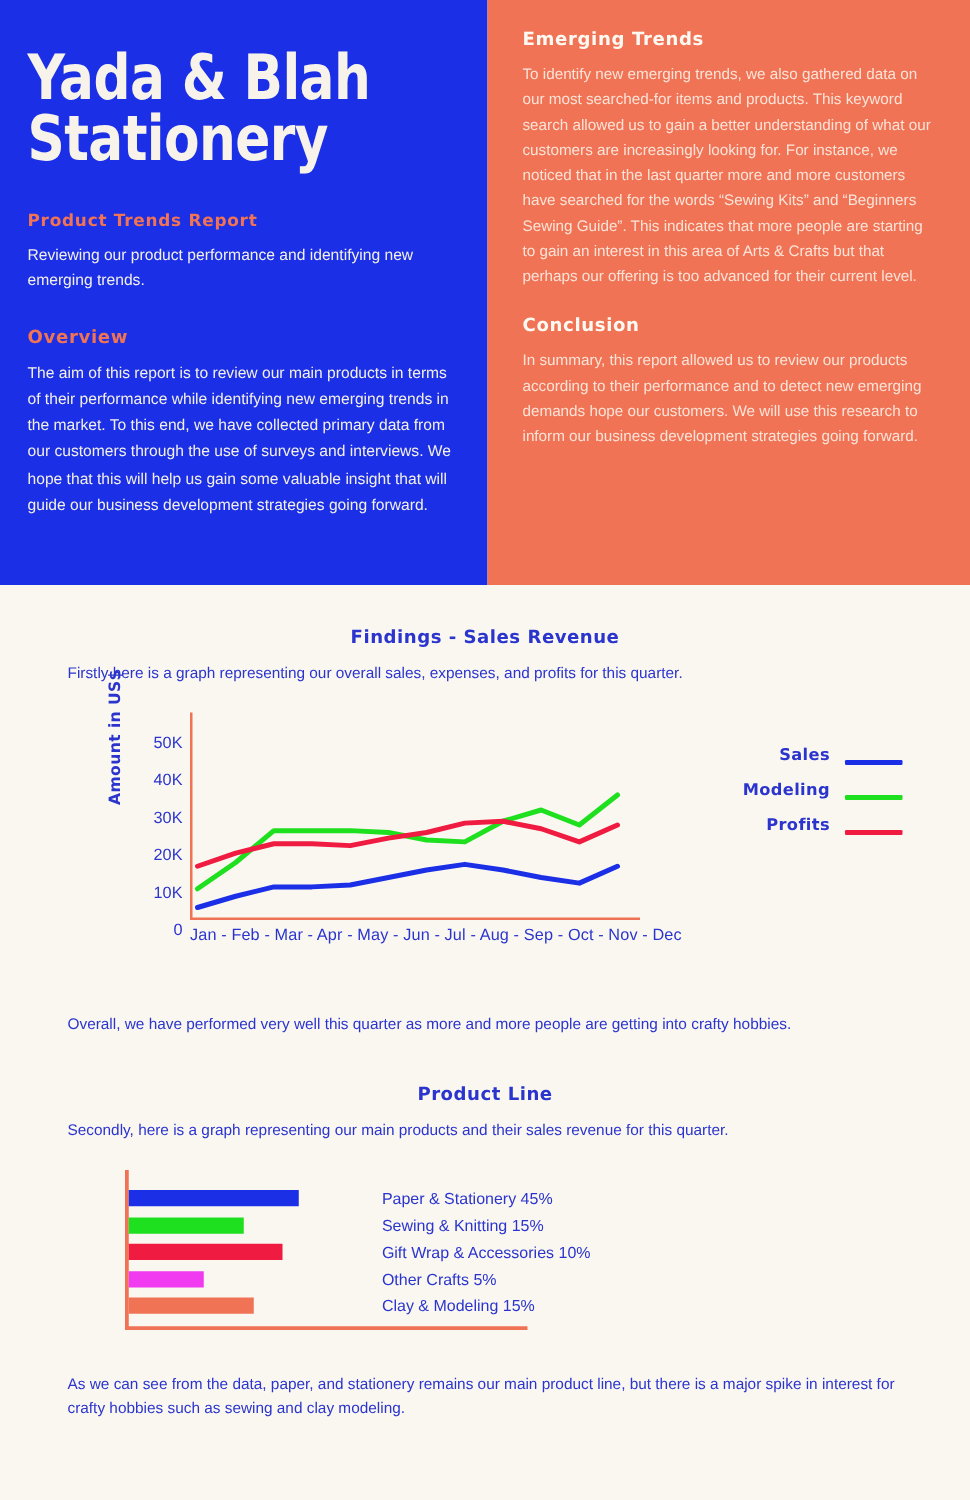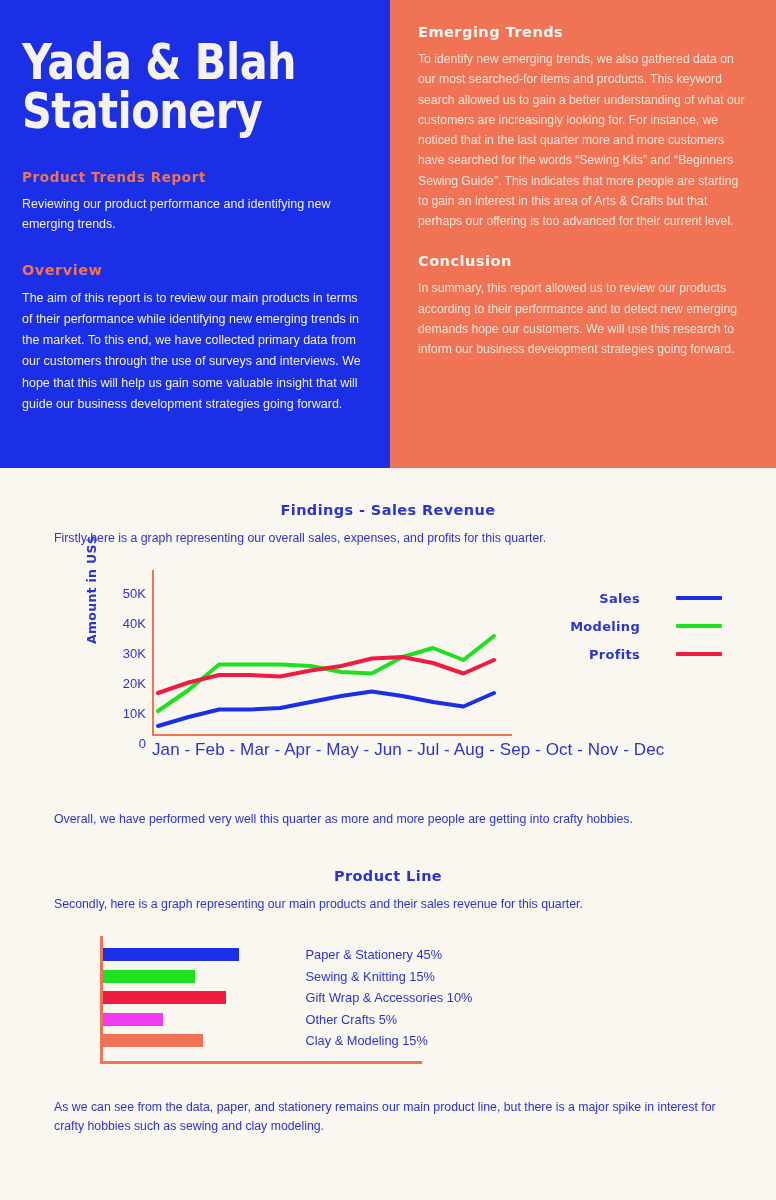--- a/index.html
+++ b/index.html
@@ -110,36 +110,36 @@
   }
   .ytick {
     font-size:13px; color:#2B35CE; line-height:1;
     position:absolute; right:0; width:46px;
   }
   .plot { position:absolute; left:98px; top:0; width:360px; height:165px; }
   .axis-v { position:absolute; left:98px; top:0; width:2px; height:165px; background:#EF7354; }
   .axis-h { position:absolute; left:98px; top:164px; width:360px; height:1.5px; background:#EF7354; }
   .xticks {
     position:absolute; left:98px; top:170px; width:360px;
-    font-size:17px; color:#2B35CE; letter-spacing:0.1px; white-space:nowrap;
+    font-size:13px; color:#2B35CE; letter-spacing:0.1px; white-space:nowrap;
   }
   .legend { position:absolute; right:0; top:14px; width:176px; }
-  .legend-row { display:flex; align-items:center; justify-content:flex-end; height:28px;gap:24px; }
+  .legend-row { display:flex; align-items:flex-end; justify-content:flex-end; height:28px; }
   .legend-label {
     font-weight:700; font-size:13px; letter-spacing:0.3px; color:#2B35CE;
     font-family:"DejaVu Sans","Liberation Sans", sans-serif;
   }
   .legend-swatch { width:46px; height:4px; margin-left:12px; border-radius:1px; }
 
   
   .barchart-wrap { position:relative; margin-top:22px; height:132px; }
   .bar-axis-v { position:absolute; left:46px; top:0; width:2.5px; height:128px; background:#EF7354; }
   .bar-axis-h { position:absolute; left:46px; top:125px; width:322px; height:2.5px; background:#EF7354; }
   .bar-rows { position:absolute; left:48.5px; top:12px; width:560px; }
-  .bar-row { display:flex; align-items:flex-start; height:21.5px; }
+  .bar-row { display:flex; align-items:center; height:21.5px; }
   .bar { height:13px; }
   .bar-label {
     margin-left:0; font-size:12.8px; color:#2B35CE; white-space:nowrap;
     position:absolute; left:203px;
   }
   .bar-row-inner { position:relative; width:100%; display:flex; align-items:center; }
 
   .closing { margin-top:30px; }
 </style>
 </head>

